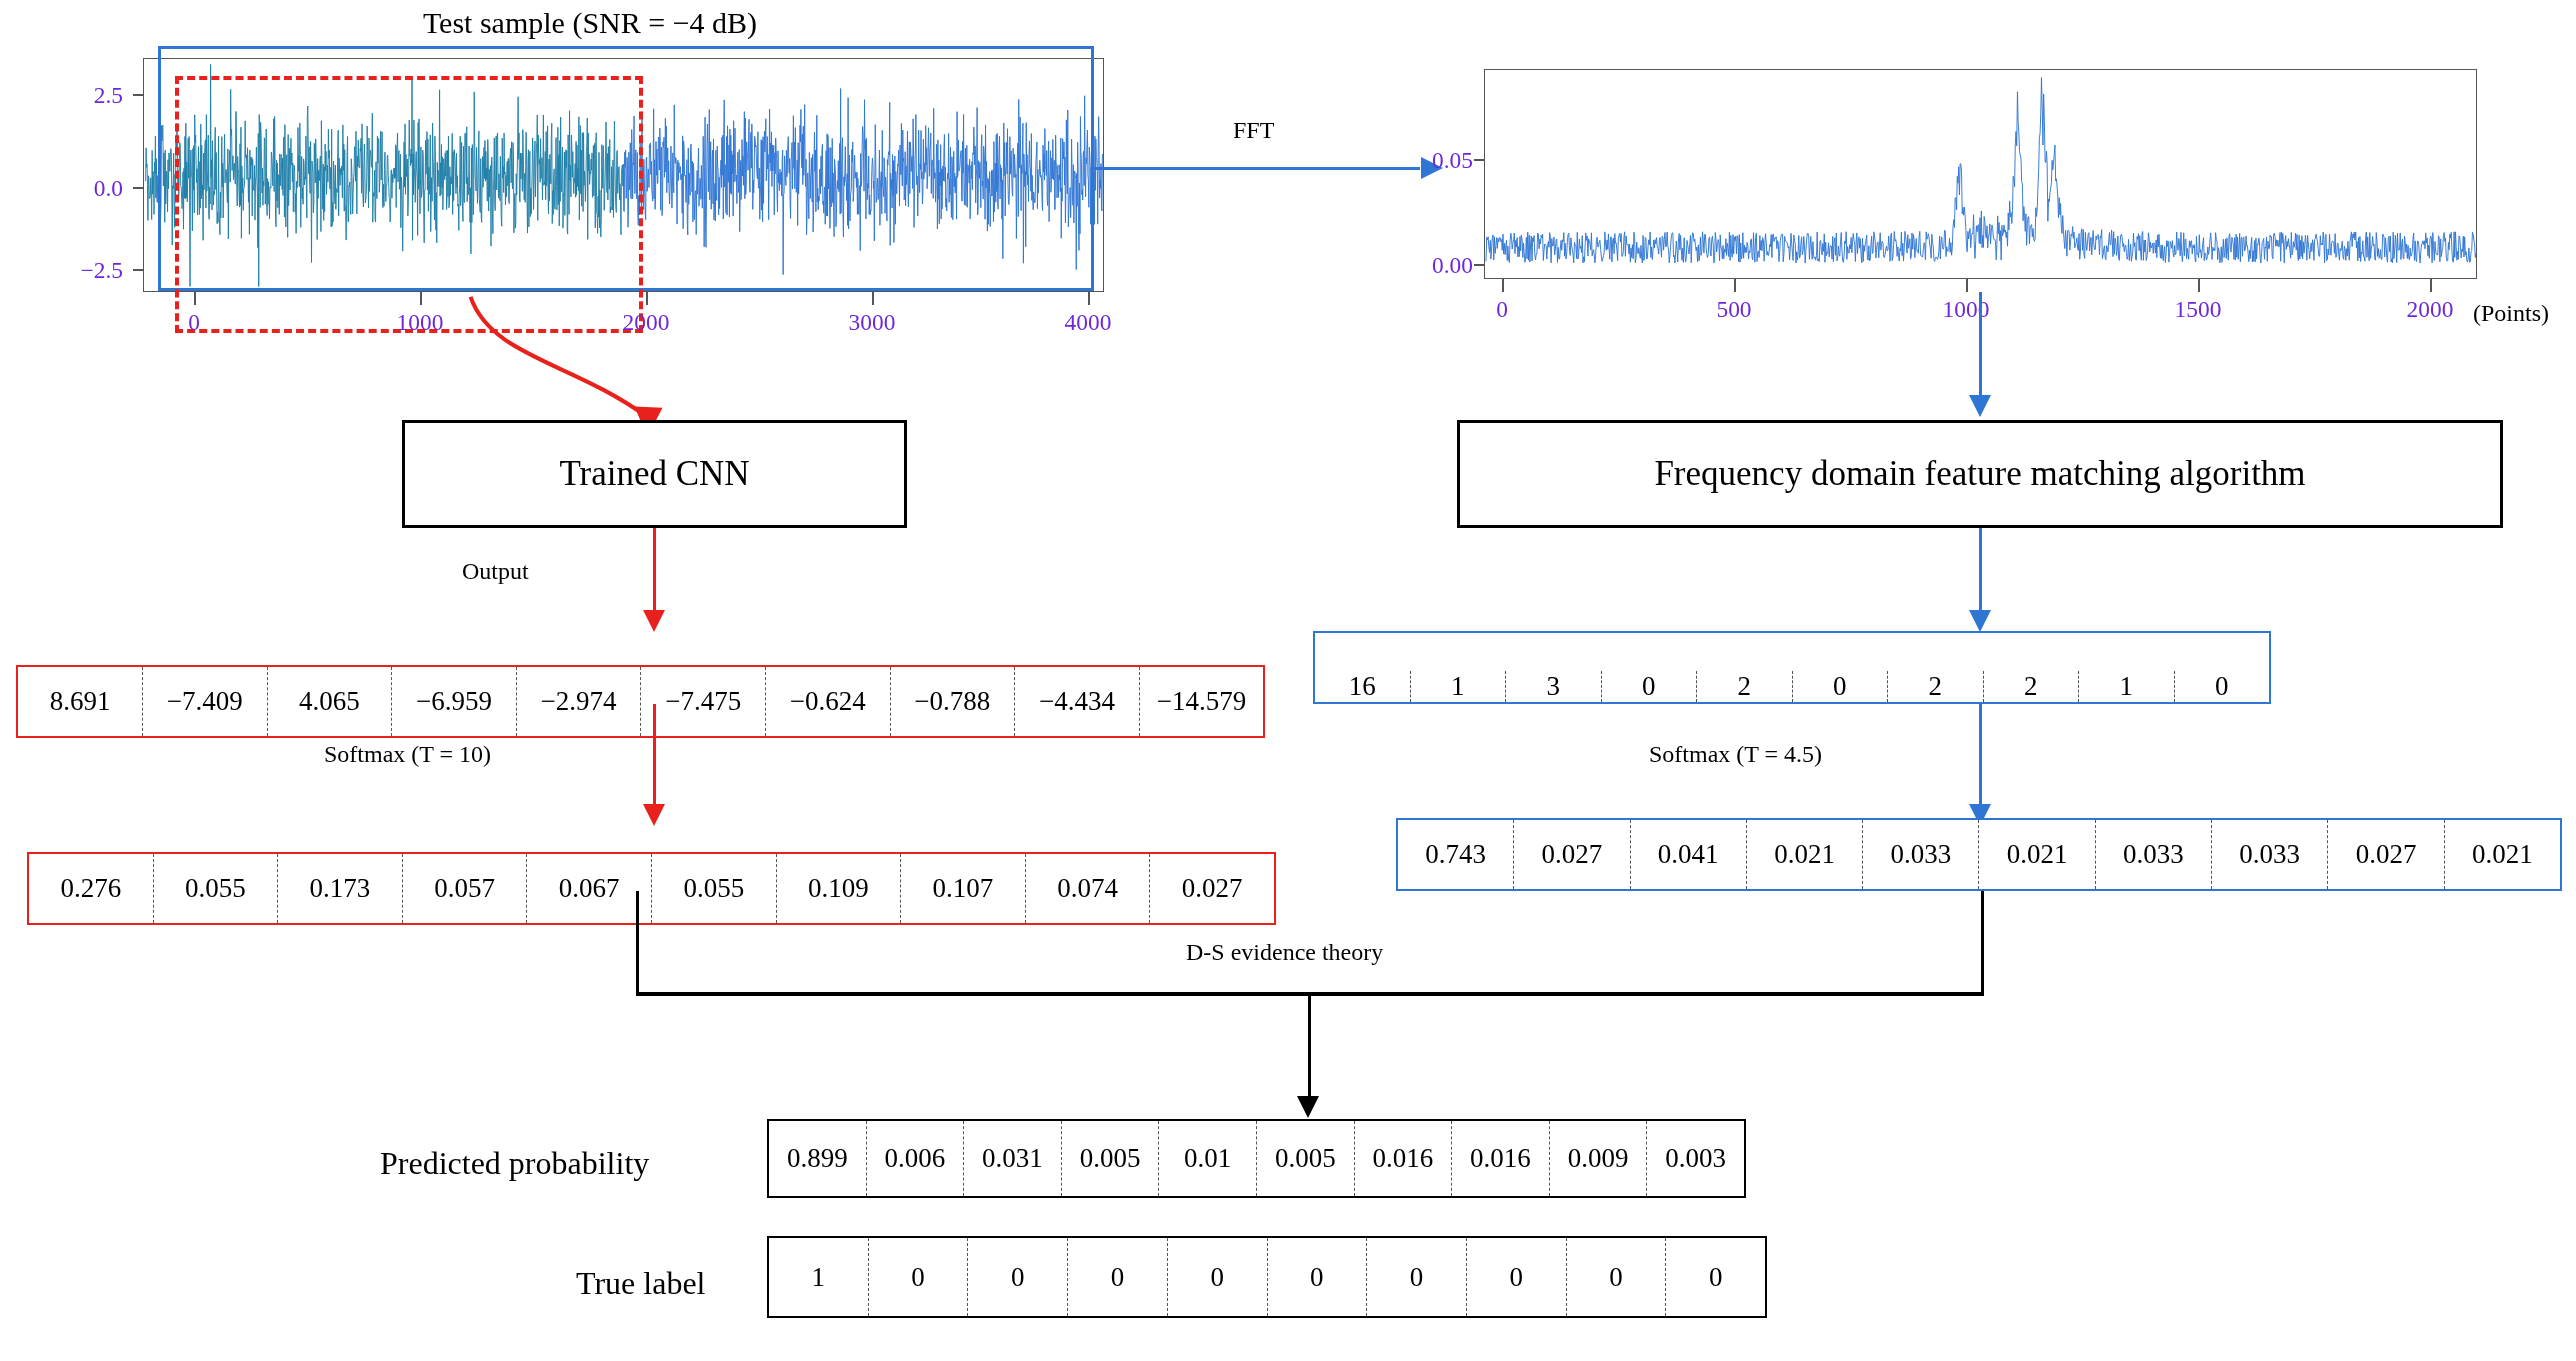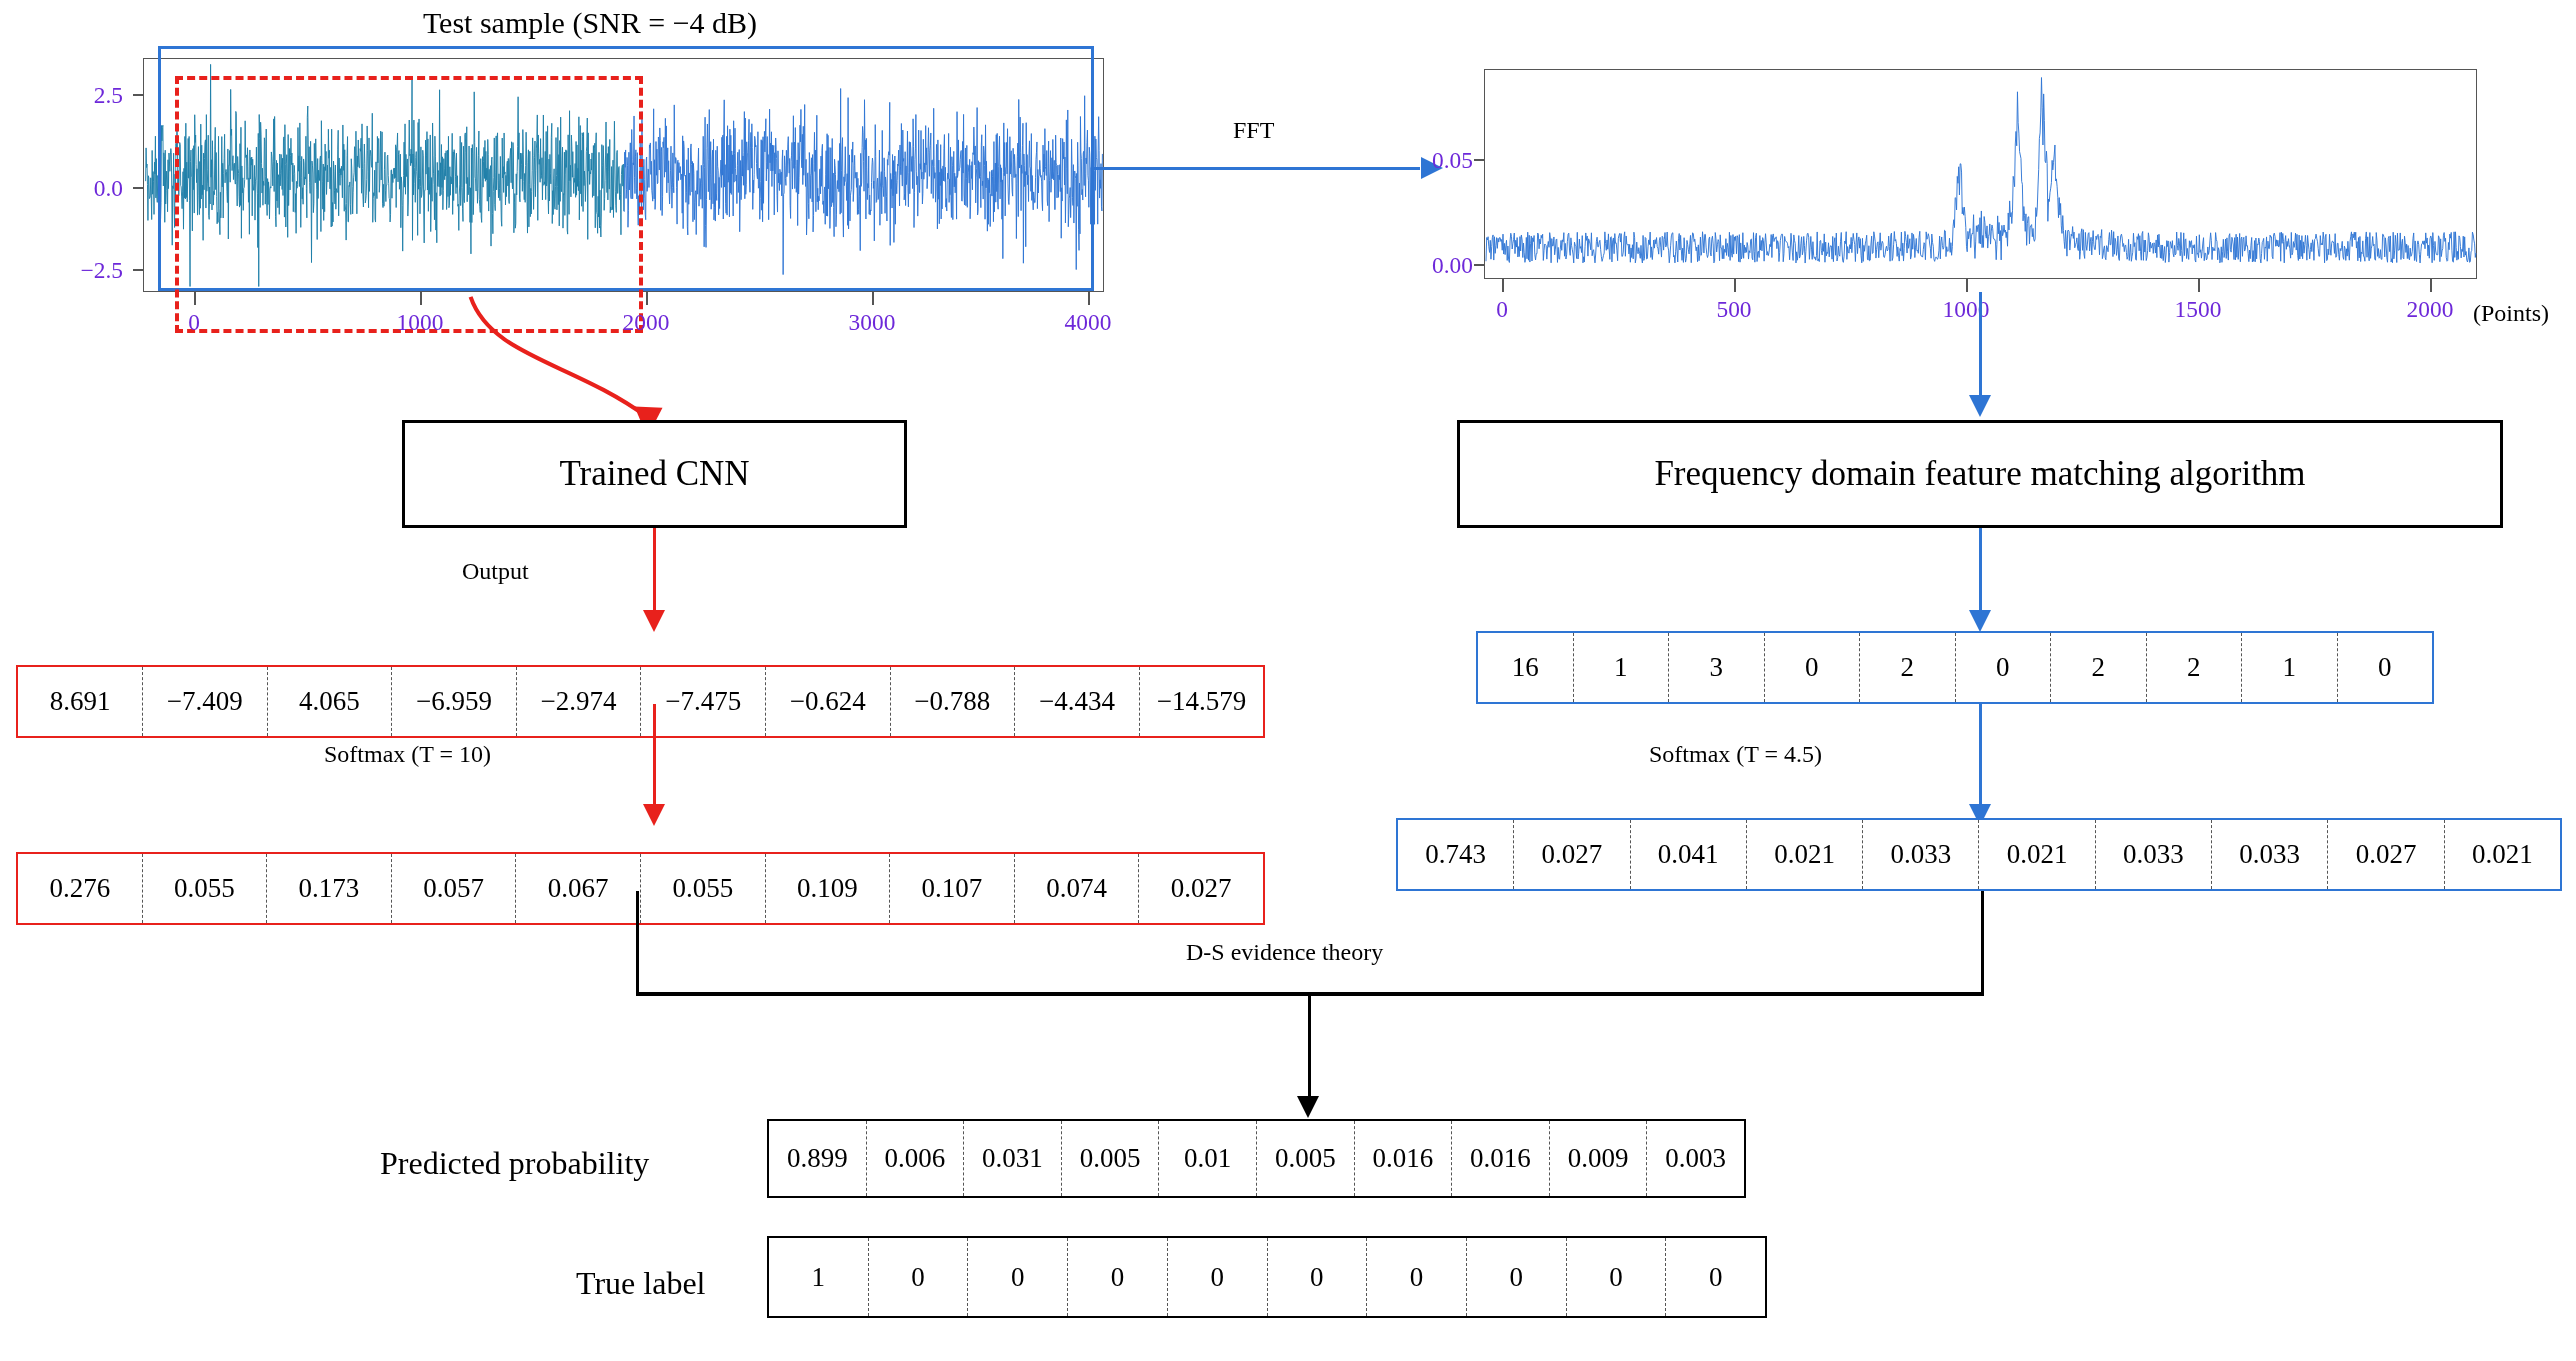--- a/index.html
+++ b/index.html
@@ -148,42 +148,42 @@
   <div class="vcell">4.065</div>
   <div class="vcell">−6.959</div>
   <div class="vcell">−2.974</div>
   <div class="vcell">−7.475</div>
   <div class="vcell">−0.624</div>
   <div class="vcell">−0.788</div>
   <div class="vcell">−4.434</div>
   <div class="vcell">−14.579</div>
 </div>
 
-<div class="abs vrow blue" style="left:1476px;top:631px;width:958px;height:73px;">
+<div class="abs vrow blue" style="left:1313px;top:631px;width:958px;height:73px;align-items:flex-end;">
   <div class="vcell">16</div>
   <div class="vcell">1</div>
   <div class="vcell">3</div>
   <div class="vcell">0</div>
   <div class="vcell">2</div>
   <div class="vcell">0</div>
   <div class="vcell">2</div>
   <div class="vcell">2</div>
   <div class="vcell">1</div>
   <div class="vcell">0</div>
 </div>
 
 <div class="abs vline red-el" style="left:653px;top:704px;height:105px;"></div>
 <div class="abs arrow-dn red-a" style="left:643px;top:804px;"></div>
 <div class="abs lbl" style="left:324px;top:741px;">Softmax (T = 10)</div>
 
 <div class="abs vline blue-el" style="left:1979px;top:704px;height:105px;"></div>
 <div class="abs arrow-dn blue-a" style="left:1969px;top:804px;"></div>
 <div class="abs lbl" style="left:1649px;top:741px;">Softmax (T = 4.5)</div>
 
-<div class="abs vrow red" style="left:16px;top:818px;width:1249px;height:73px;">
+<div class="abs vrow red" style="left:27px;top:818px;width:1249px;height:73px;">
   <div class="vcell">0.276</div>
   <div class="vcell">0.055</div>
   <div class="vcell">0.173</div>
   <div class="vcell">0.057</div>
   <div class="vcell">0.067</div>
   <div class="vcell">0.055</div>
   <div class="vcell">0.109</div>
   <div class="vcell">0.107</div>
   <div class="vcell">0.074</div>
   <div class="vcell">0.027</div>

